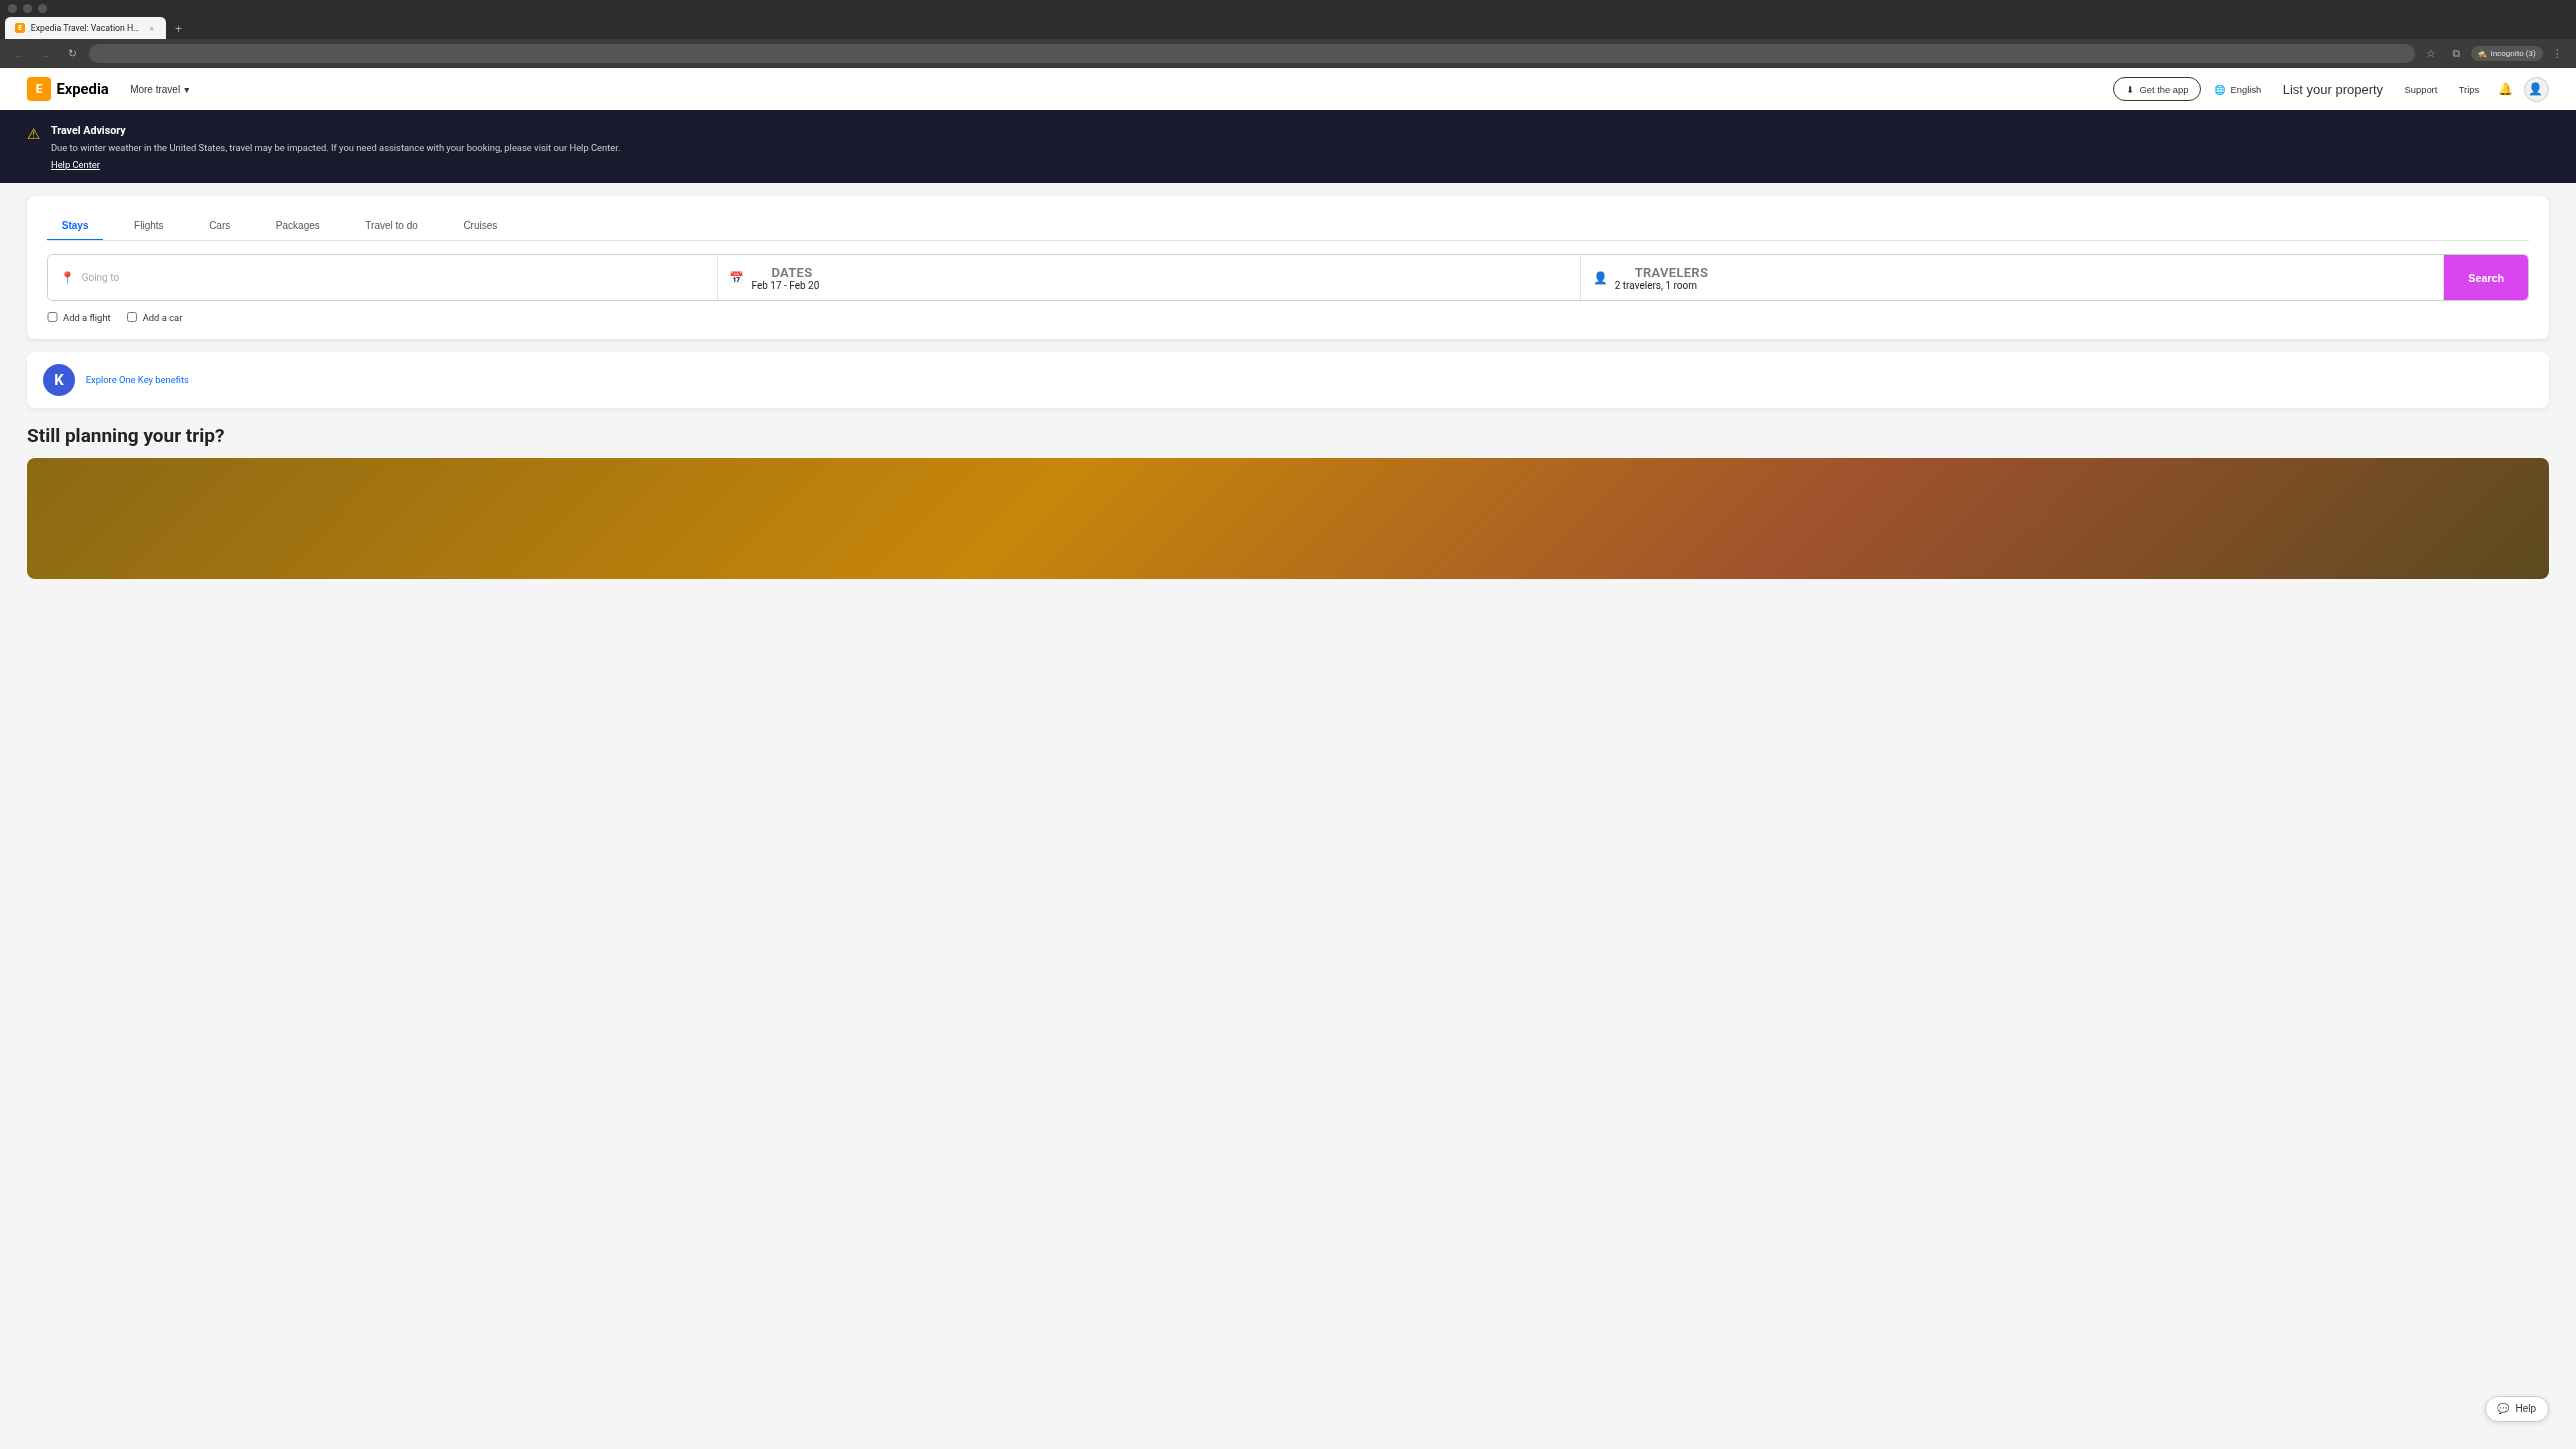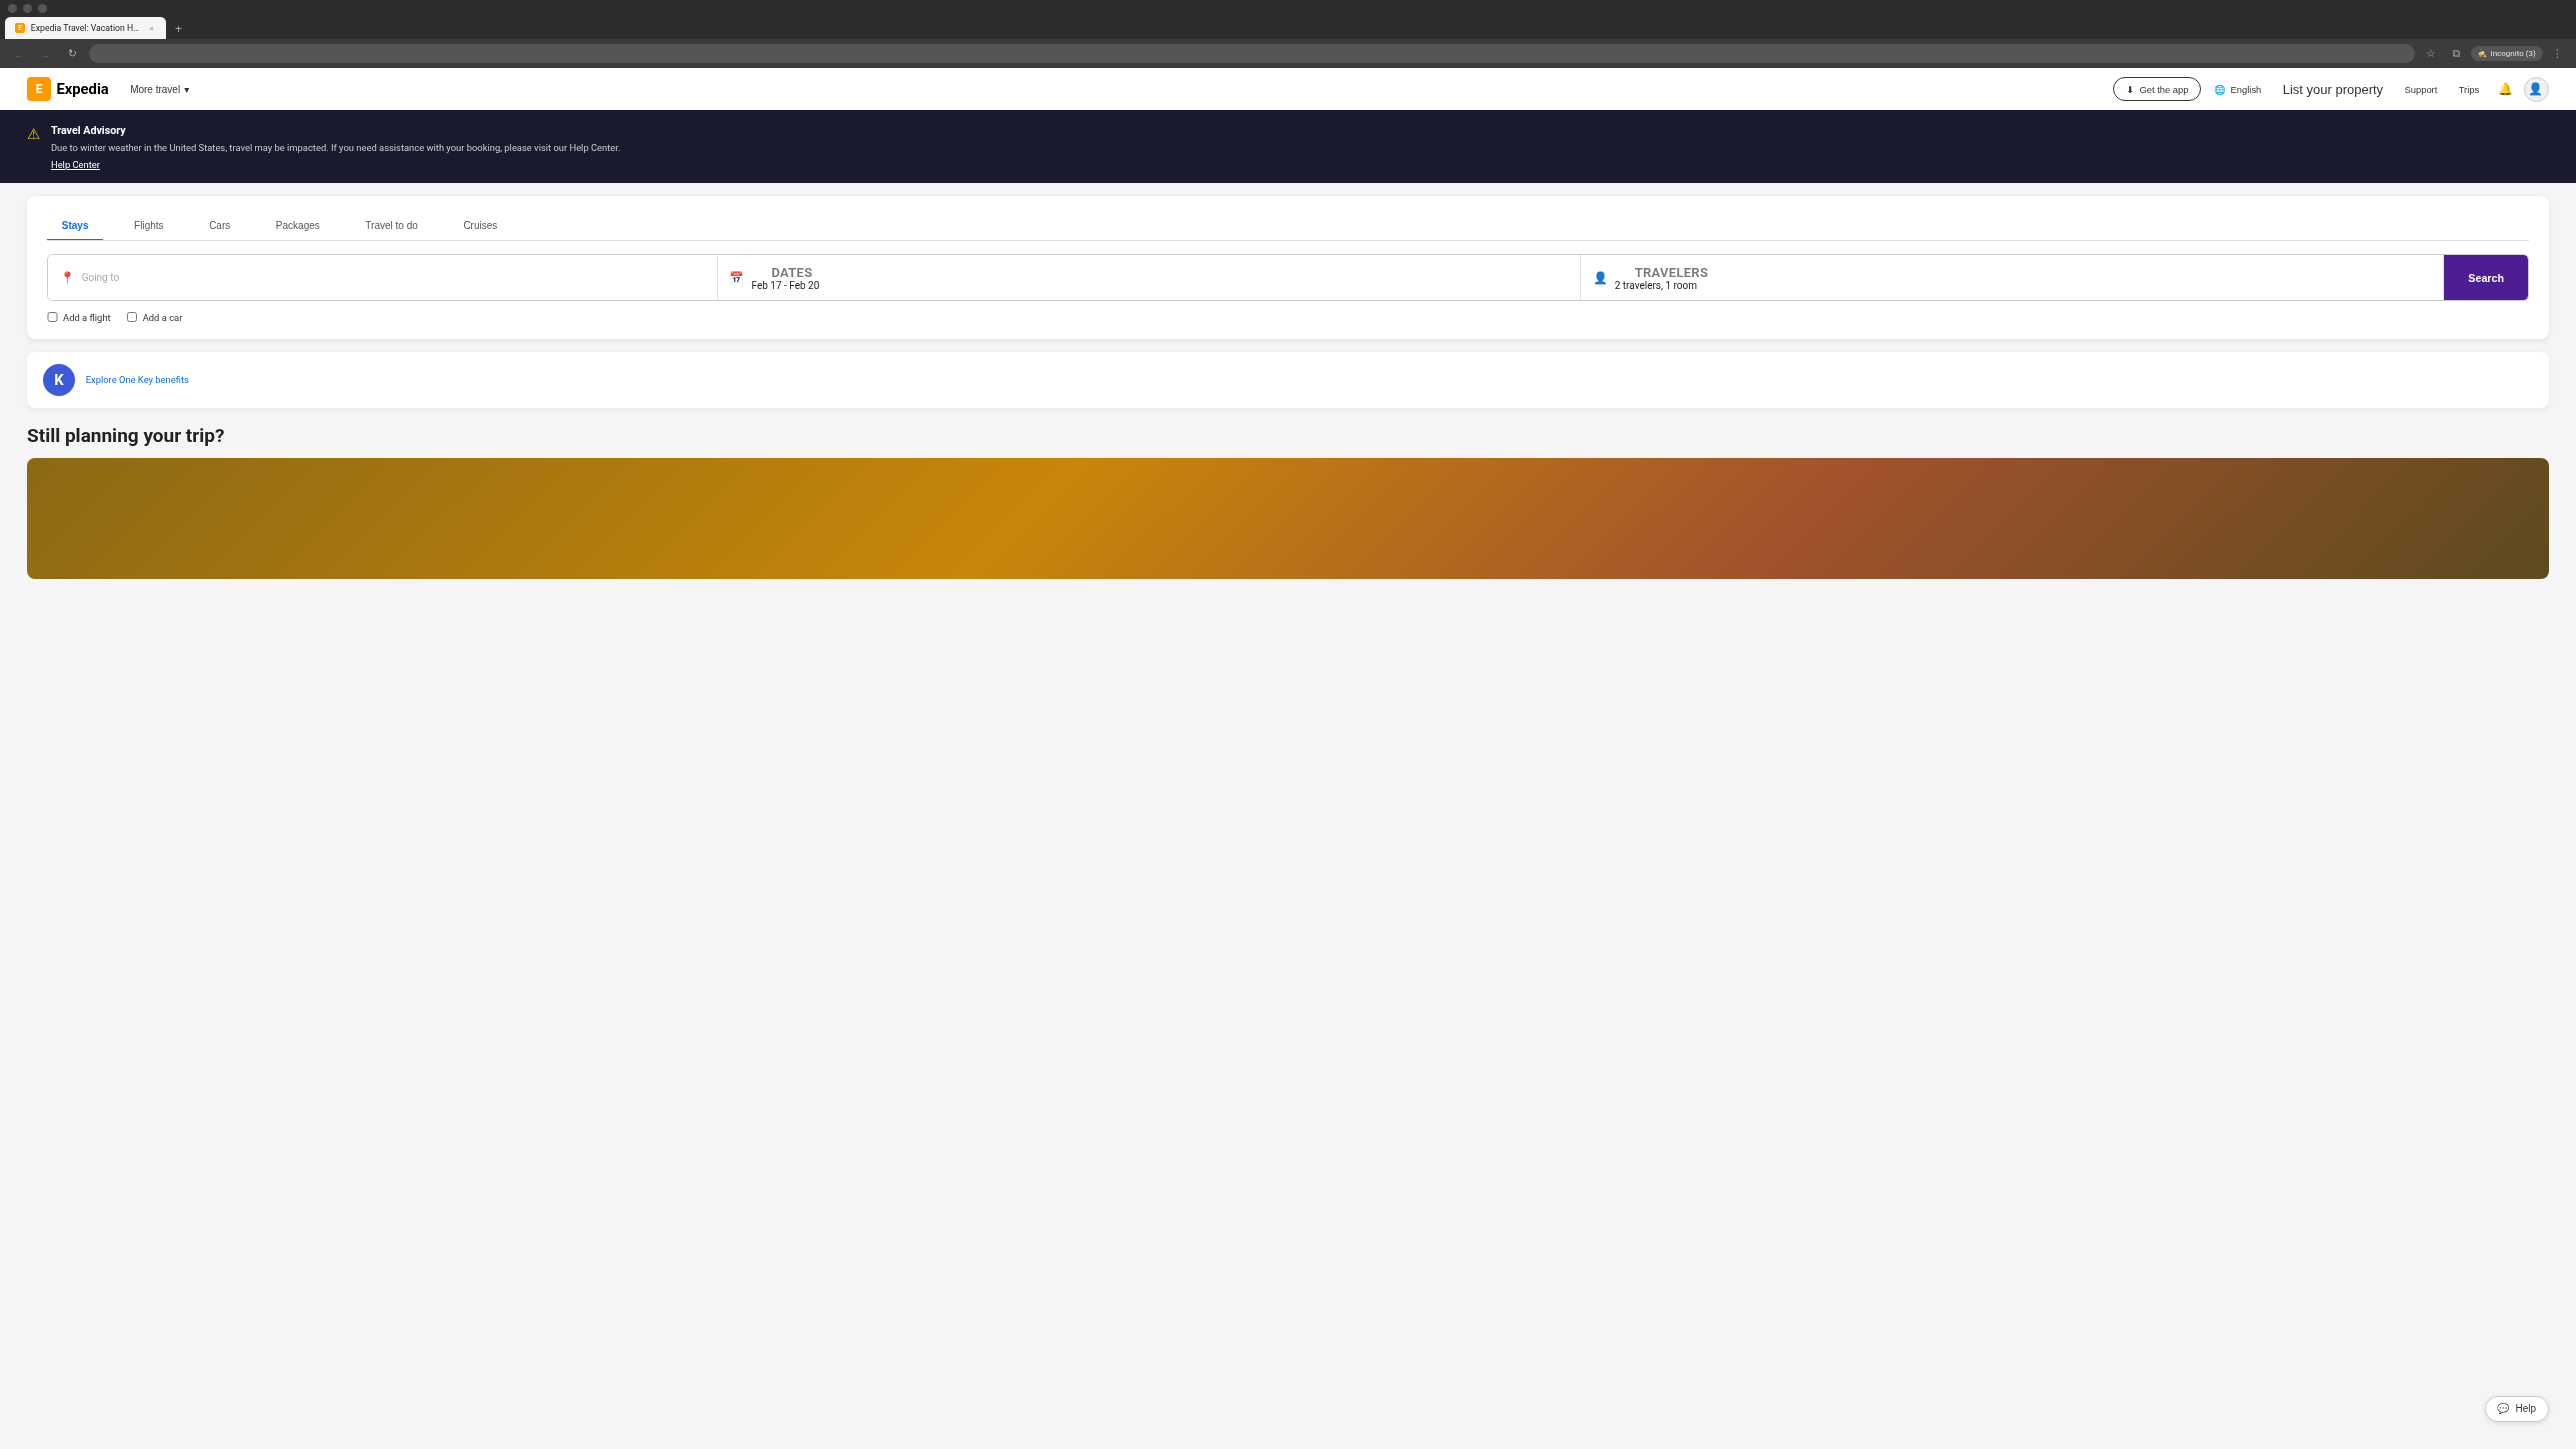--- a/index.html
+++ b/index.html
@@ -356,21 +356,21 @@
       white-space: nowrap;
       overflow: hidden;
       text-overflow: ellipsis;
     }
     .field-placeholder {
       font-size: 10px;
       color: #aaa;
     }
     .search-btn {
       padding: 0 24px;
-      background: #4c1d95;
+      background: #d946ef;
       border: none;
       color: white;
       font-size: 10.7px;
       font-weight: 700;
       cursor: pointer;
       border-radius: 0 4px 4px 0;
       min-width: 67px;
     }
 
     .search-extras {

